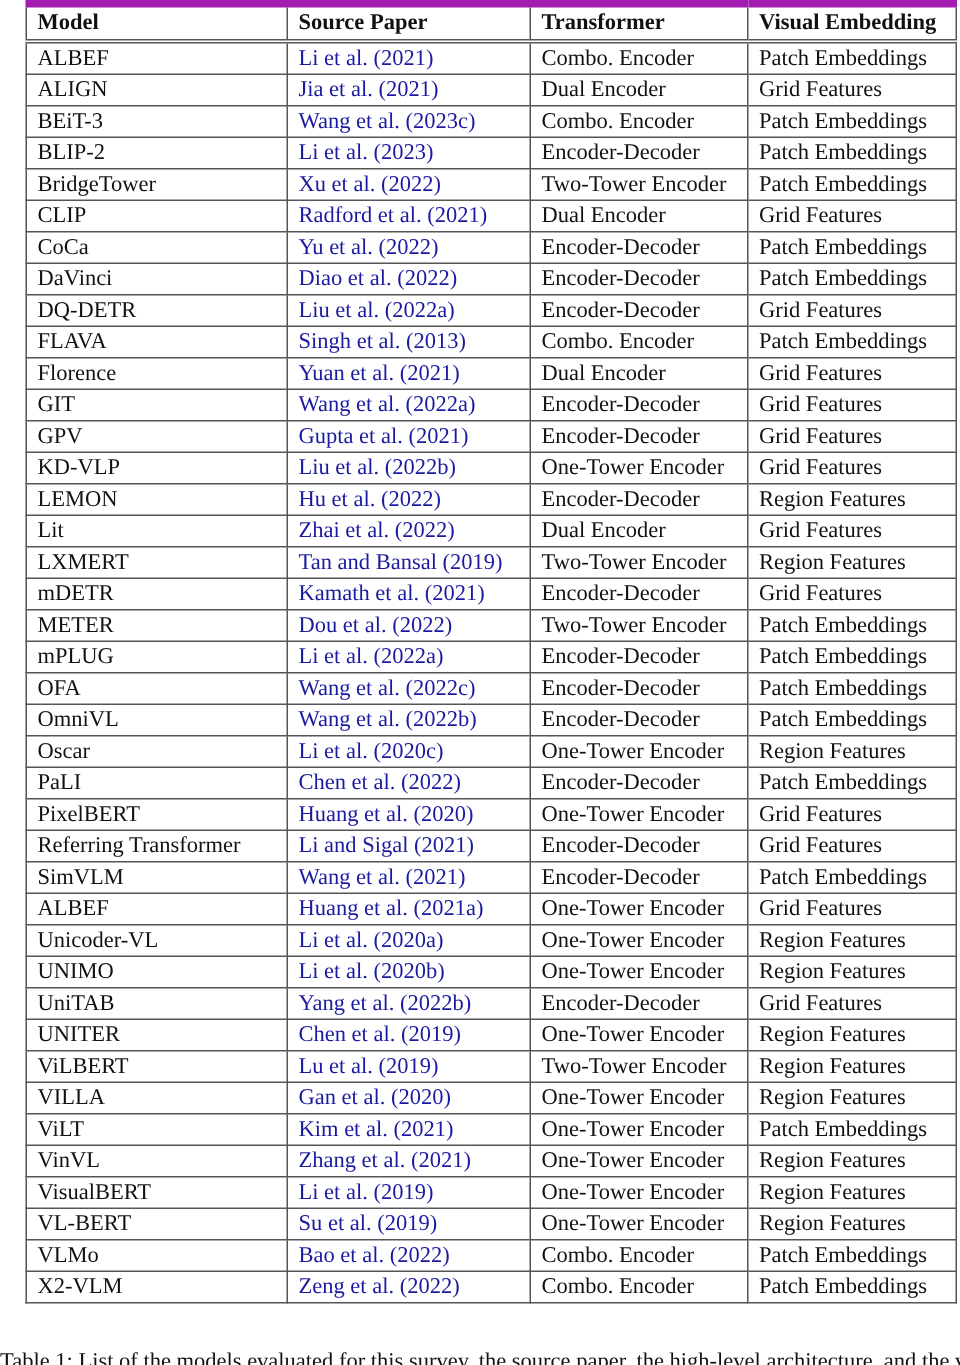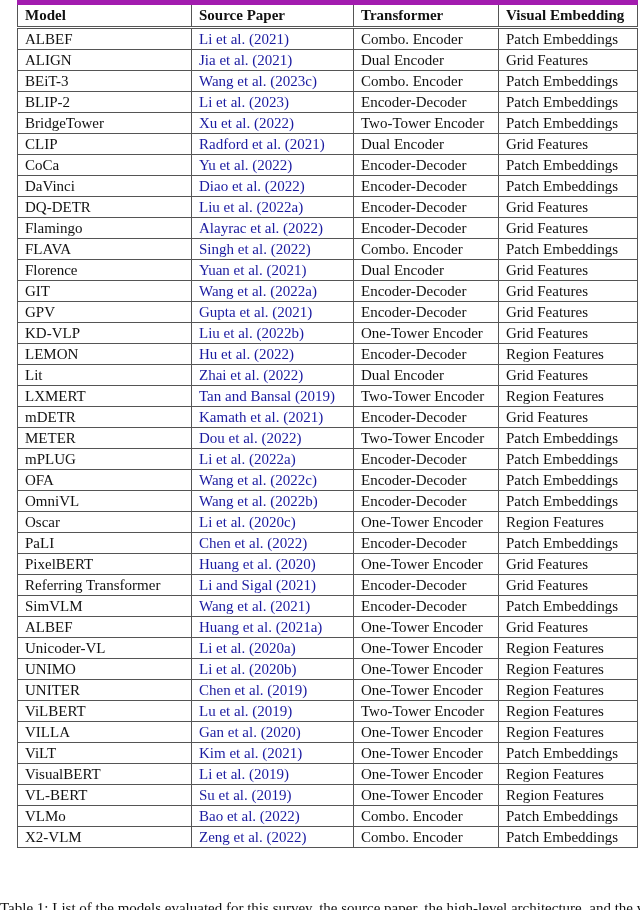--- a/index.html
+++ b/index.html
@@ -137,28 +137,22 @@
           <td class="architecture">Encoder-Decoder</td>
           <td class="embedding">Patch Embeddings</td>
         </tr>
         <tr>
           <td class="model">DQ-DETR</td>
           <td class="source">Liu et al. (2022a)</td>
           <td class="architecture">Encoder-Decoder</td>
           <td class="embedding">Grid Features</td>
         </tr>
         <tr>
-          <td class="model">Flamingo</td>
-          <td class="source">Alayrac et al. (2022)</td>
-          <td class="architecture">Encoder-Decoder</td>
-          <td class="embedding">Grid Features</td>
-        </tr>
-        <tr>
           <td class="model">FLAVA</td>
-          <td class="source">Singh et al. (2022)</td>
+          <td class="source">Singh et al. (2013)</td>
           <td class="architecture">Combo. Encoder</td>
           <td class="embedding">Patch Embeddings</td>
         </tr>
         <tr>
           <td class="model">Florence</td>
           <td class="source">Yuan et al. (2021)</td>
           <td class="architecture">Dual Encoder</td>
           <td class="embedding">Grid Features</td>
         </tr>
         <tr>
@@ -269,20 +263,26 @@
           <td class="architecture">One-Tower Encoder</td>
           <td class="embedding">Region Features</td>
         </tr>
         <tr>
           <td class="model">UNIMO</td>
           <td class="source">Li et al. (2020b)</td>
           <td class="architecture">One-Tower Encoder</td>
           <td class="embedding">Region Features</td>
         </tr>
         <tr>
+          <td class="model">UniTAB</td>
+          <td class="source">Yang et al. (2022b)</td>
+          <td class="architecture">Encoder-Decoder</td>
+          <td class="embedding">Grid Features</td>
+        </tr>
+        <tr>
           <td class="model">UNITER</td>
           <td class="source">Chen et al. (2019)</td>
           <td class="architecture">One-Tower Encoder</td>
           <td class="embedding">Region Features</td>
         </tr>
         <tr>
           <td class="model">ViLBERT</td>
           <td class="source">Lu et al. (2019)</td>
           <td class="architecture">Two-Tower Encoder</td>
           <td class="embedding">Region Features</td>
@@ -291,20 +291,26 @@
           <td class="model">VILLA</td>
           <td class="source">Gan et al. (2020)</td>
           <td class="architecture">One-Tower Encoder</td>
           <td class="embedding">Region Features</td>
         </tr>
         <tr>
           <td class="model">ViLT</td>
           <td class="source">Kim et al. (2021)</td>
           <td class="architecture">One-Tower Encoder</td>
           <td class="embedding">Patch Embeddings</td>
+        </tr>
+        <tr>
+          <td class="model">VinVL</td>
+          <td class="source">Zhang et al. (2021)</td>
+          <td class="architecture">One-Tower Encoder</td>
+          <td class="embedding">Region Features</td>
         </tr>
         <tr>
           <td class="model">VisualBERT</td>
           <td class="source">Li et al. (2019)</td>
           <td class="architecture">One-Tower Encoder</td>
           <td class="embedding">Region Features</td>
         </tr>
         <tr>
           <td class="model">VL-BERT</td>
           <td class="source">Su et al. (2019)</td>

